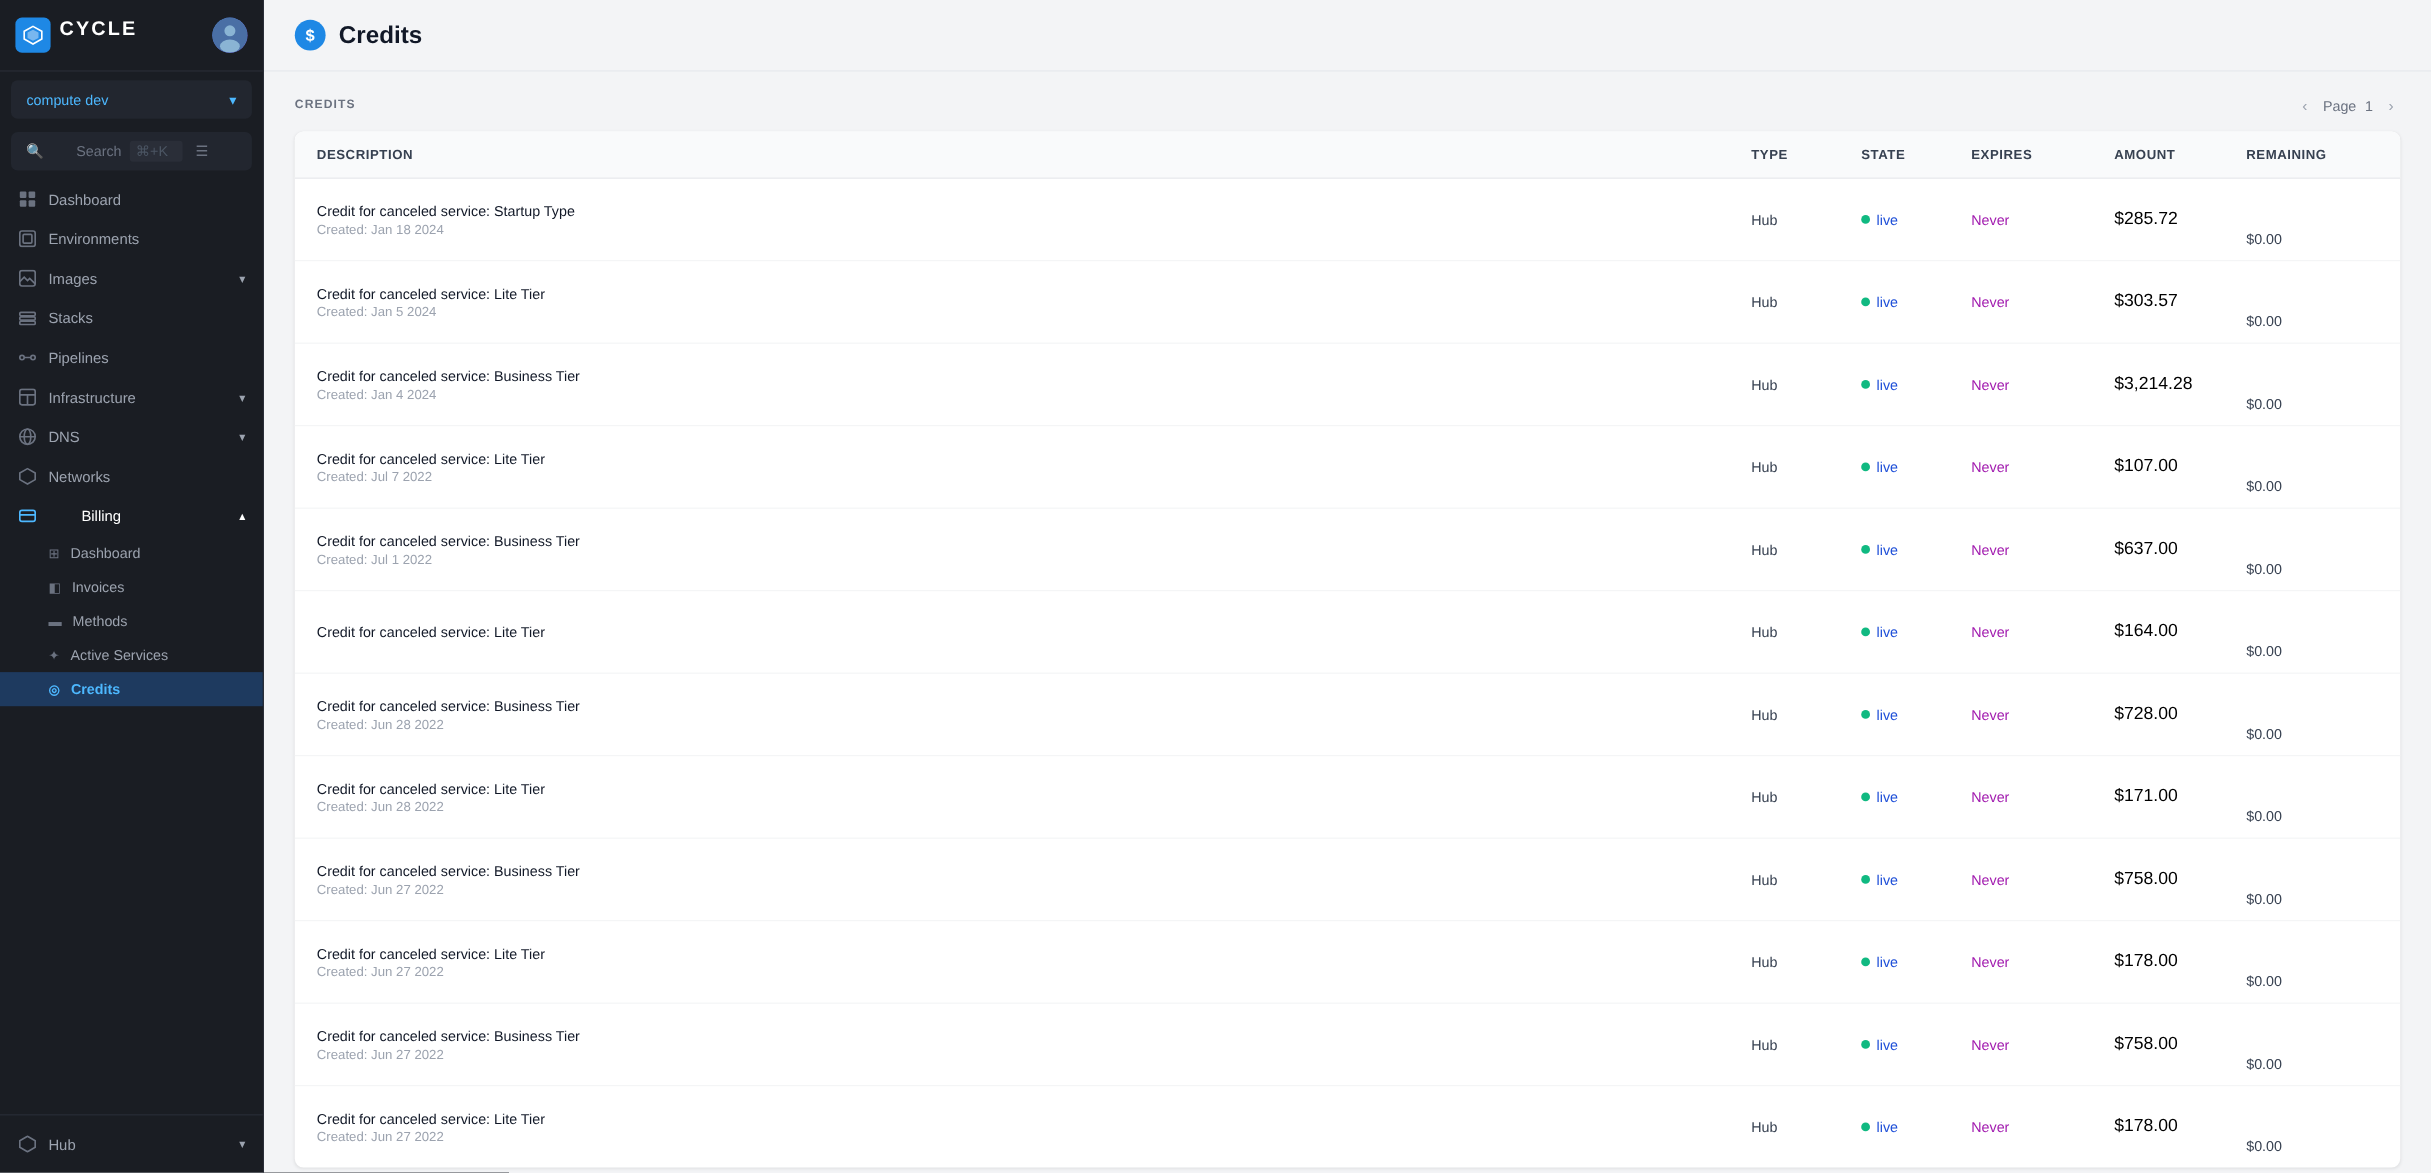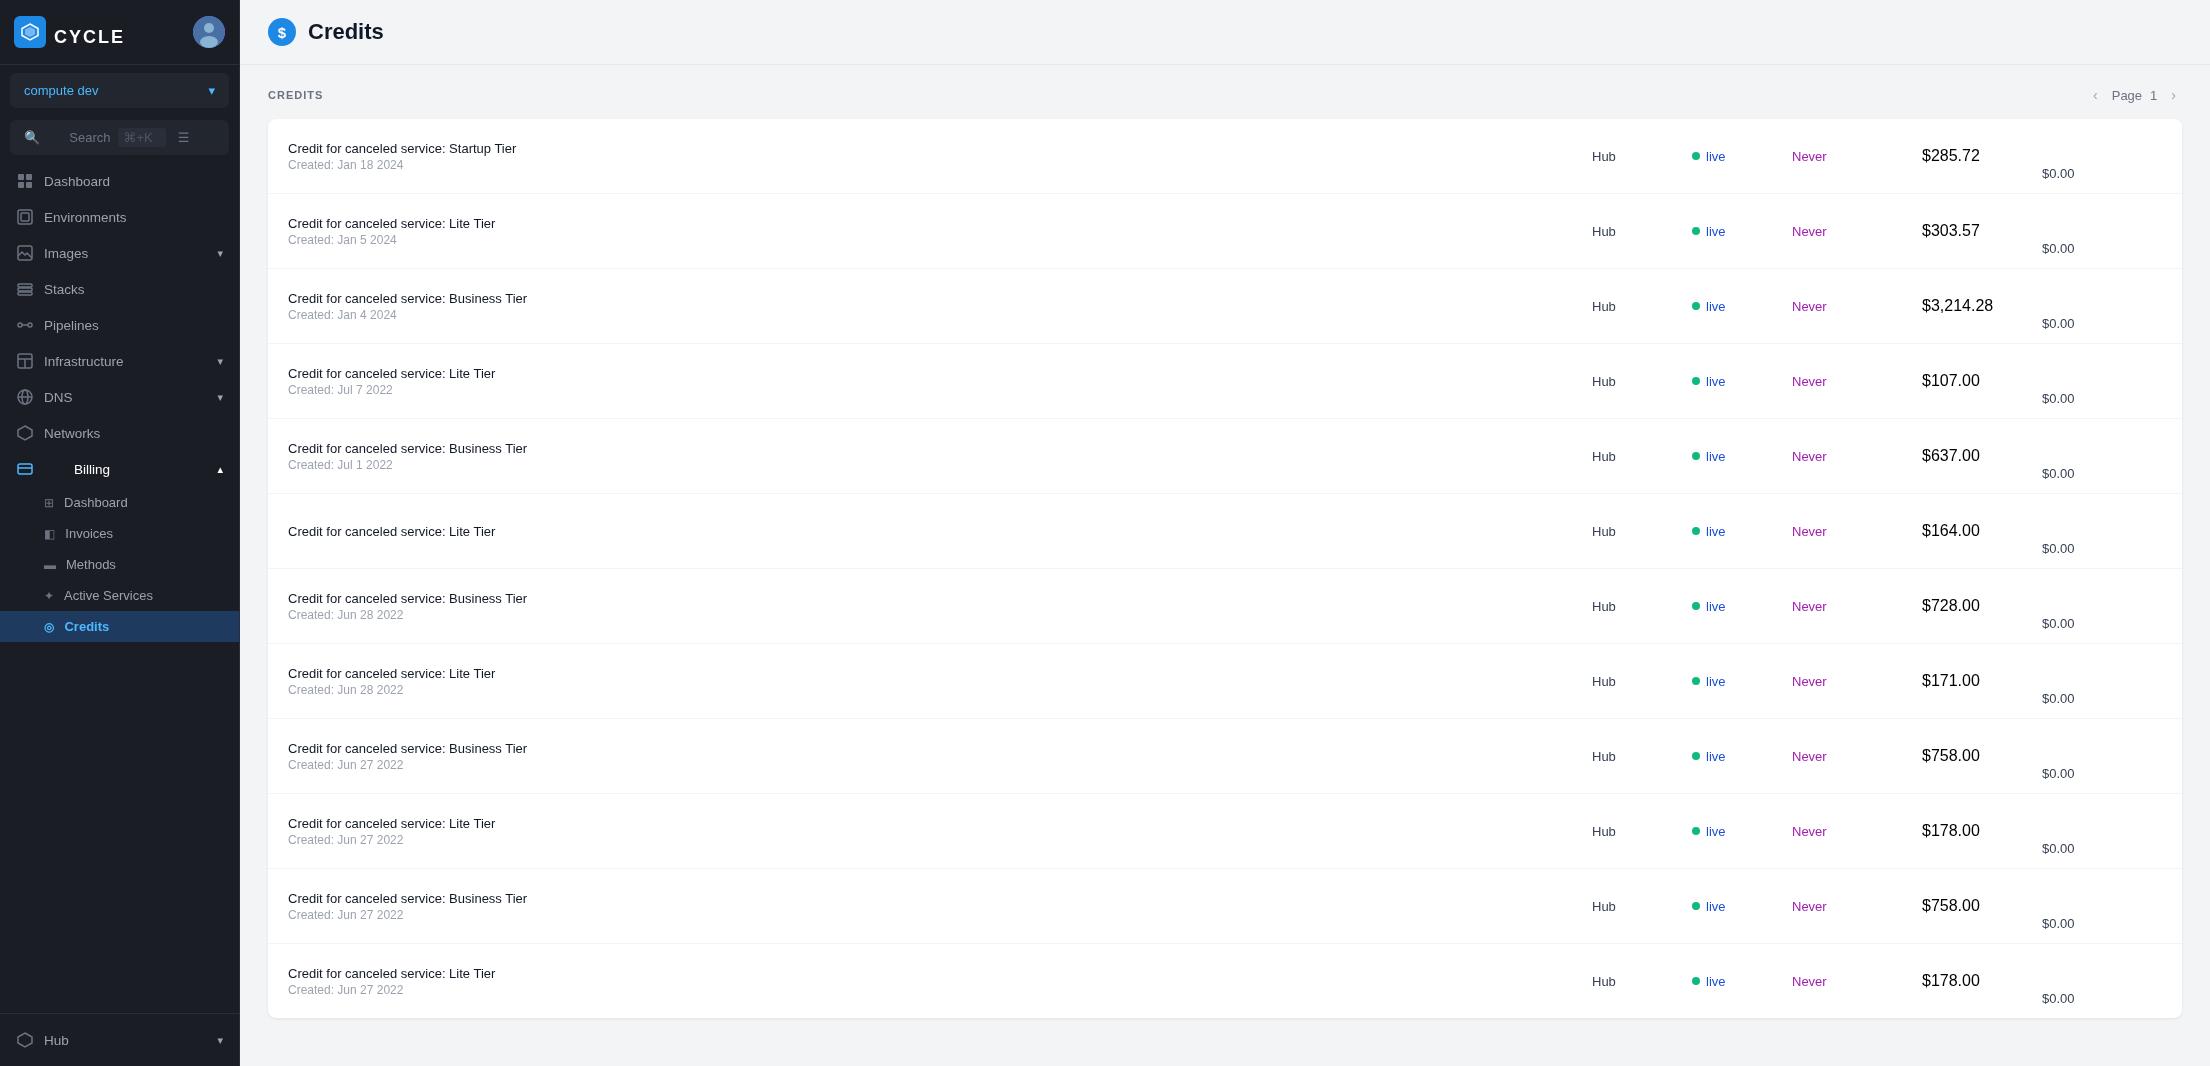--- a/index.html
+++ b/index.html
@@ -20,21 +20,21 @@
     .sidebar-header {
       display: flex;
       align-items: center;
       justify-content: space-between;
       padding: 16px 14px;
       border-bottom: 1px solid #2a2e38;
     }
 
     .logo-area {
       display: flex;
-      align-items: flex-end;
+      align-items: flex-start;
       gap: 8px;
     }
 
     .logo-icon {
       width: 32px;
       height: 32px;
       background: #1e88e5;
       border-radius: 6px;
       display: flex;
       align-items: center;
@@ -475,25 +475,33 @@
       <div class="pagination">
         <button>‹</button>
         <span>Page </span>
         <span>1</span>
         <button>›</button>
       </div>
     </div>
 
     <div class="credits-table">
 
+      <div class="table-header">
+        <div>Description</div>
+        <div>Type</div>
+        <div>State</div>
+        <div>Expires</div>
+        <div>Amount</div>
+        <div>Remaining</div>
+      </div>
 
       <div id="table-body">
           <div class="table-row">
     <div class="row-desc">
-      <div class="row-desc-main">Credit for canceled service: Startup Tier</div>
+      <div class="row-desc-main">Credit for canceled service: Startup Type</div>
       <div class="row-desc-sub">Created: Jan 18 2024</div>
     </div>
     <div class="row-type">Hub</div>
     <div class="row-state">
       <span class="state-dot"></span>
       <span>live</span>
     </div>
     <div class="row-expires">Never</div>
     <div class="row-amount">$285.72</div>
     <div class="row-remaining">$0.00</div>

